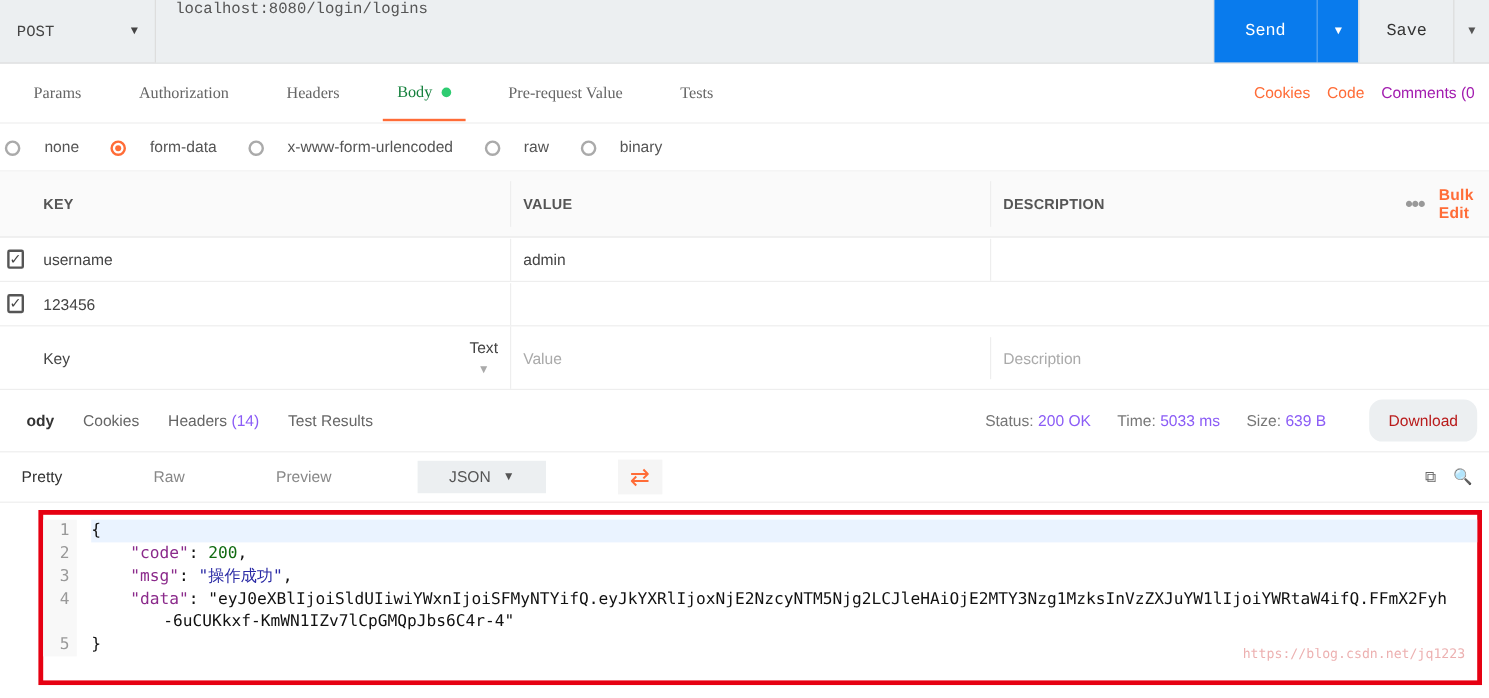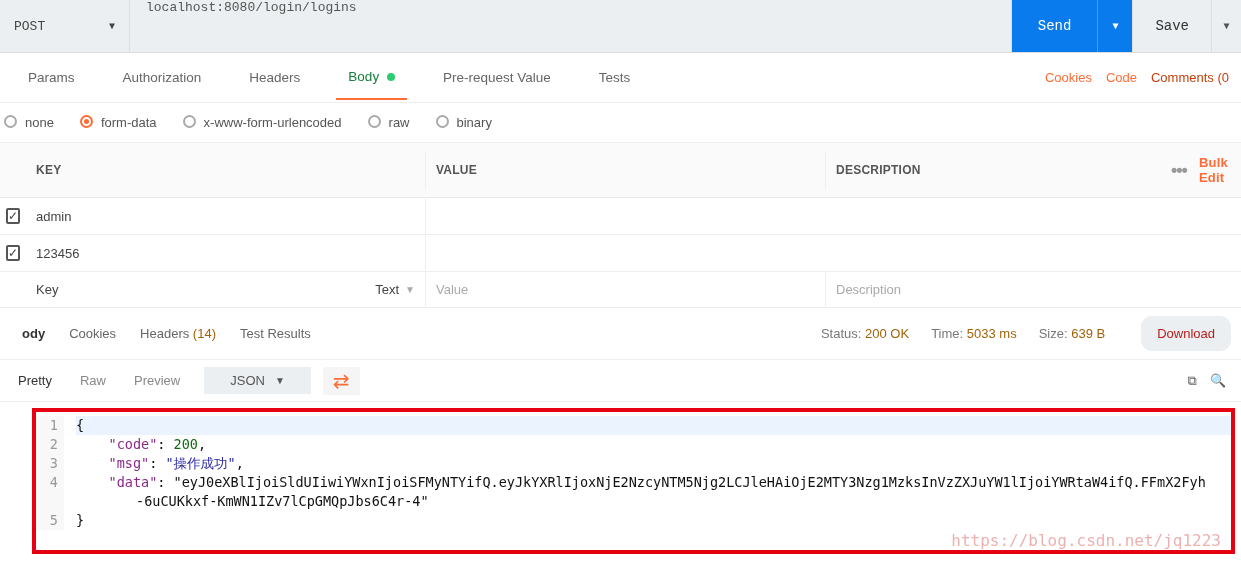--- a/index.html
+++ b/index.html
@@ -7,29 +7,29 @@
   .topbar { display: flex; align-items: stretch; height: 53px; background: #eceff1; border-bottom: 1px solid #ddd; font-family: Liberation Mono, monospace; }
   .method-select { width: 130px; display: flex; align-items: center; padding: 0 14px; border-right: 1px solid #ddd; cursor: pointer; color: #444; font-weight: 500; justify-content: space-between; }
   .url-input { flex: 1; display: flex; align-items: flex-start; padding: 0 16px; color: #555; background: #eceff1; border-right: 1px solid #ddd; }
   .send-btn { background: #097bed; color: #fff; display: flex; align-items: center; padding: 0 26px; font-size: 14px; border-right: 1px solid rgba(255,255,255,.25); cursor: pointer; }
   .send-drop { background: #097bed; color: #fff; width: 34px; display: flex; align-items: center; justify-content: center; cursor: pointer; }
   .save-btn { background: #eceff1; color: #333; display: flex; align-items: center; padding: 0 22px; font-size: 14px; cursor: pointer; border-left: 1px solid #ddd;}
   .save-drop { width: 30px; display: flex; align-items: center; justify-content: center; color: #555; cursor: pointer; border-left: 1px solid #ddd;}
   .caret { font-size: 10px; color: inherit; }
 
   .tabs-row { display: flex; align-items: center; height: 50px; border-bottom: 1px solid #eee; padding: 0 4px; }
-  .tab { padding: 14px 12px; margin: 0 12px; color: #666; cursor: pointer; font-size: 13.5px; }
+  .tab { padding: 14px 12px; margin: 0 12px; color: #666; cursor: pointer; font-size: 13.5px; font-family: Liberation Serif, serif; }
   .tab.active { color: #15803d; border-bottom: 2px solid #ff6c37; font-weight: 500; }
   .dot-green { display:inline-block; width: 8px; height: 8px; background: #2ecc71; border-radius: 50%; margin-left: 4px; vertical-align: middle;}
   .tabs-right { margin-left: auto; display: flex; gap: 14px; padding-right: 8px;}
   .link-or { color: #ff6c37; cursor: pointer; font-size: 13px;}
-  .link-gray { color: #c2410c; cursor: pointer; font-size: 13px;}
+  .link-gray { color: #a21caf; cursor: pointer; font-size: 13px;}
 
   .radio-row { display: flex; align-items: center; gap: 26px; padding: 12px 4px 12px 4px; border-bottom: 1px solid #eee;}
-  .radio-opt { display: flex; align-items: flex-start; gap: 8px; color: #555; cursor: pointer;}
+  .radio-opt { display: flex; align-items: flex-end; gap: 20px; color: #555; cursor: pointer;}
   .radio-dot { width: 13px; height: 13px; border-radius: 50%; border: 2px solid #aaa; position: relative; }
   .radio-dot.checked { border-color: #ff6c37; }
   .radio-dot.checked::after { content:""; position:absolute; inset:2px; background:#ff6c37; border-radius:50%; }
 
   .kv-table { width: 100%; }
   .kv-header, .kv-row { display: grid; grid-template-columns: 26px 400px 400px auto 80px; align-items: center; }
   .kv-header { background: #fafafa; border-bottom: 1px solid #e8e8e8; }
   .kv-header .cell { padding: 12px 10px; color: #555; font-size: 12px; font-weight: 600; letter-spacing: .02em;}
   .kv-row { border-bottom: 1px solid #eee; }
   .kv-row .cell { padding: 10px 10px; color: #444; }
@@ -38,41 +38,41 @@
   .check-box { width:16px; height:16px; border:2px solid #555; border-radius:2px; display:flex; align-items:center; justify-content:center; }
   .check-box.checked::after { content:"✓"; font-size:12px; line-height:1; }
   .cell.border-r { border-right: 1px solid #eee; }
   .kv-actions { display:flex; justify-content:flex-end; padding-right:12px; gap:12px; align-items:center;}
   .dots { color:#999; cursor:pointer; font-size:18px; letter-spacing: -1px;}
   .type-cell { display:flex; justify-content:space-between; align-items:center; color:#aaa;}
 
   .resp-bar { display:flex; align-items:center; height: 52px; border-bottom: 1px solid #eee; padding: 0 10px;}
   .resp-tab { padding: 0 12px; color:#666; cursor:pointer; }
   .resp-tab.active { color:#333; font-weight:700; }
-  .badge { color:#a16207;margin-top:19px; }
+  .badge { color:#8b5cf6;margin-top:19px; }
   .resp-meta { margin-left:auto; display:flex; align-items:center; gap:22px; color:#777; }
   .download-btn { background:#eceff1; color:#b91c1c; padding: 10px 16px; cursor:pointer; margin-left:14px;border-radius:11px;}
 
-  .view-row { display:flex; align-items:center; height:42px; border-bottom:1px solid #eee; padding: 0 4px;}
+  .view-row { display:flex; align-items:center; height:42px; border-bottom:1px solid #eee; padding: 0 4px; gap: 48px;}
   .view-tab { padding: 6px 14px; color:#888; cursor:pointer;}
   .view-tab.active { color:#333; }
   .fmt-select { background:#eceff1; padding: 6px 26px; margin-left:10px; display:flex; align-items:center; gap:10px; cursor:pointer; color:#555;}
   .wrap-btn { color:#ff6c37; margin-left:12px; font-size:20px; cursor:pointer; padding: 2px 10px; background:#f5f5f5;}
   .view-right { margin-left:auto; display:flex; gap:14px; padding-right:10px; color:#666;}
   .view-right span { cursor:pointer; }
 
   .code-area { border: 4px solid #e60012; margin: 6px 6px 0 32px; padding: 4px 0 20px 0; font-family: Consolas, Menlo, monospace; font-size: 13.5px; position:relative; background:#fff;}
   .gutter-code { display:flex; }
   .gutter { width: 28px; text-align:right; color:#999; padding-right:6px; background:#f8f8f8; user-select:none; line-height: 19px;}
   .code-lines { flex:1; padding-left: 12px; line-height: 19px; color:#111; white-space:pre-wrap; word-break:break-all;}
   .code-lines .hl { background:#eaf3ff; display:inline-block; width:100%;}
   .json-key { color: #8b2a8b; }
   .json-str { color: #2a2aa5; }
   .json-num { color: #116b11; }
-  .watermark { position:absolute; right:10px; bottom:0; color:#e59090; font-size:16px; opacity:.7;}
+  .watermark { position:absolute; right:10px; bottom:16px; color:#e59090; font-size:11px; opacity:.7;}
 </style>
 </head>
 <body>
 
 <div class="topbar">
   <div class="method-select">
     <span>POST</span>
     <span class="caret">▼</span>
   </div>
   <div class="url-input">
@@ -140,37 +140,38 @@
     <div class="cell">DESCRIPTION</div>
     <div class="cell kv-actions">
       <span class="dots">•••</span>
       <span class="link-or">Bulk Edit</span>
     </div>
   </div>
   <div class="kv-row">
     <div class="cell kv-check">
         <span class="check-box checked"></span>
       </div>
+    <div class="cell border-r">username</div>
     <div class="cell border-r">admin</div>
     <div class="cell"></div>
     <div class="cell"></div>
   </div>
   <div class="kv-row">
     <div class="cell kv-check">
         <span class="check-box checked"></span>
       </div>
     <div class="cell border-r">123456</div>
     <div class="cell"></div>
     <div class="cell"></div>
   </div>
   <div class="kv-row">
     <div class="cell kv-check"></div>
     <div class="cell border-r type-cell">
       <span>Key</span>
-      <span style="display:flex;align-items:center;gap:6px;">
+      <span style="display:flex;align-items:center;gap:6px;flex-direction:column;">
         <span>Text</span>
         <span class="caret" style="color:#aaa">▼</span>
       </span>
     </div>
     <div class="cell border-r placeholder">Value</div>
     <div class="cell placeholder">Description</div>
     <div class="cell"></div>
   </div>
 </div>
 

